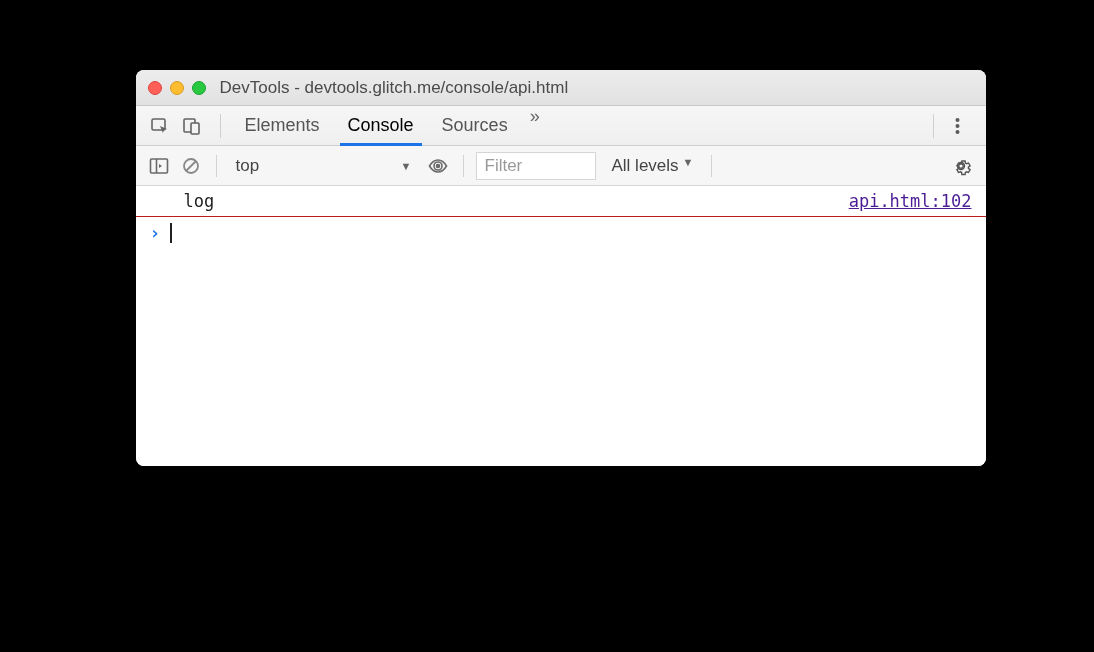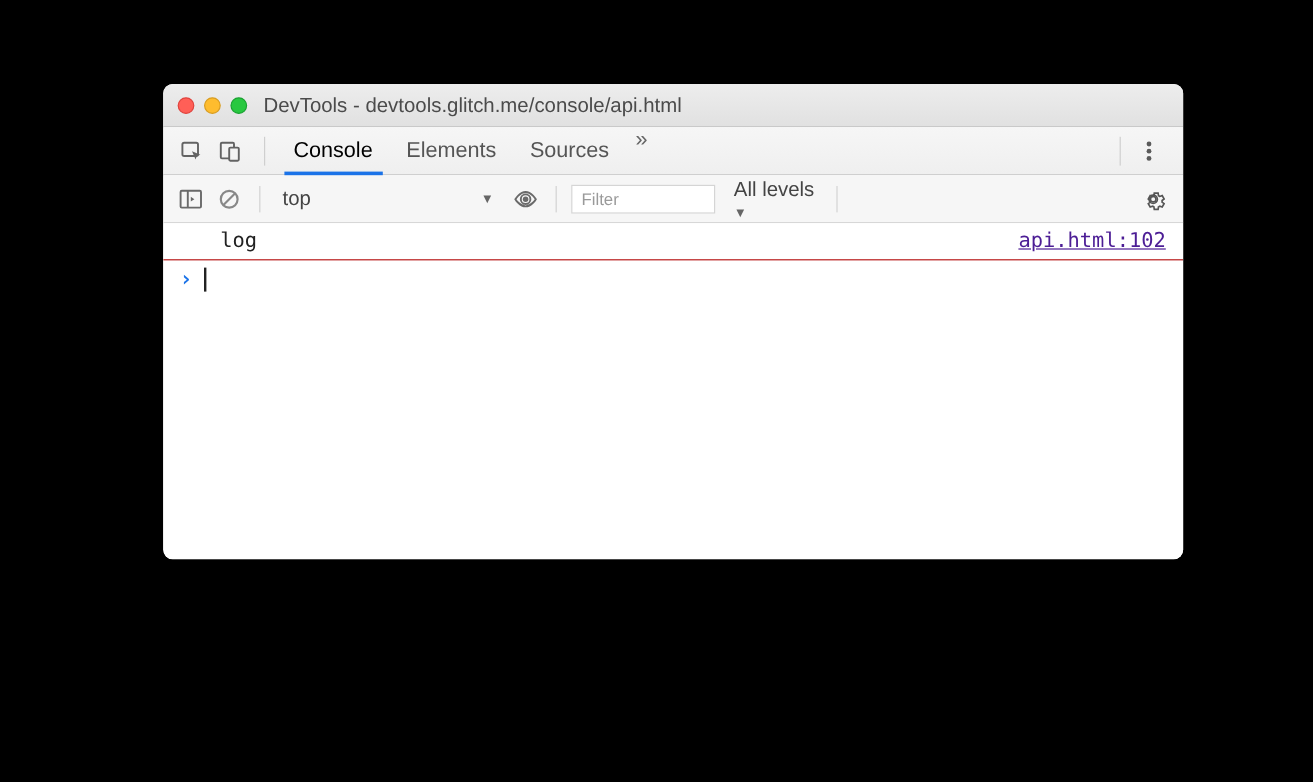--- a/index.html
+++ b/index.html
@@ -84,27 +84,27 @@
     display:flex; align-items:center;
     border:1px solid transparent;
     padding:2px 6px; font-size:17px; color:#444;
     min-width: 190px;
     justify-content: space-between;
   }
   .small-divider { width:1px; height:22px; background:#d3d3d3; margin:0 6px; }
   .filter-input {
     border:1px solid #d5d5d5;
     background:#fff;
-    font-size:14px;
+    font-size:17px;
     padding:3px 8px;
     width:120px;
     color:#0f172a;
   }
   .filter-input::placeholder { color:#9a9a9a; }
-  .levels { font-size:17px; color:#444; display:flex; align-items:flex-start; gap:4px; margin-left:10px;flex-direction:column; }
+  .levels { font-size:17px; color:#444; display:flex; align-items:flex-start; gap:4px; margin-left:10px; }
   .gear { margin-left:auto; color:#555; padding-right:4px; }
   
   .console-body { background:#fff; min-height:280px; font-family: Menlo, Consolas, monospace; font-size:17px; }
   .log-row {
     display:flex; align-items:center; justify-content:space-between;
     padding: 5px 14px 5px 48px;
     border-bottom:1px solid #b91c1c;
     color:#222;
   }
   .src-link { color:#4c1d95; text-decoration:underline; font-family: Menlo, Consolas, monospace; }
@@ -141,22 +141,22 @@
       </svg>
     </div>
     <div class="tb-iconbtn">
       <svg width="20" height="20" viewBox="0 0 20 20" fill="none" stroke="#636363" stroke-width="1.6">
         <rect x="2" y="3" width="11" height="13" rx="1"></rect>
         <rect x="9" y="7" width="8" height="11" rx="1" fill="#f3f3f3"></rect>
       </svg>
     </div>
     <div class="vdiv"></div>
     <div class="tabs">
+      <div class="tab">Elements</div>
       <div class="tab active">Console</div>
-      <div class="tab">Elements</div>
       <div class="tab">Sources</div>
       <div class="more-arrows">»</div>
     </div>
     <div class="tb-right">
       <div class="vdiv"></div>
       <div class="tb-iconbtn kebab">
         <svg width="5" height="20" viewBox="0 0 5 20">
           <circle cx="2.5" cy="4" r="2" fill="#5a5a5a"></circle>
           <circle cx="2.5" cy="10" r="2" fill="#5a5a5a"></circle>
           <circle cx="2.5" cy="16" r="2" fill="#5a5a5a"></circle>

